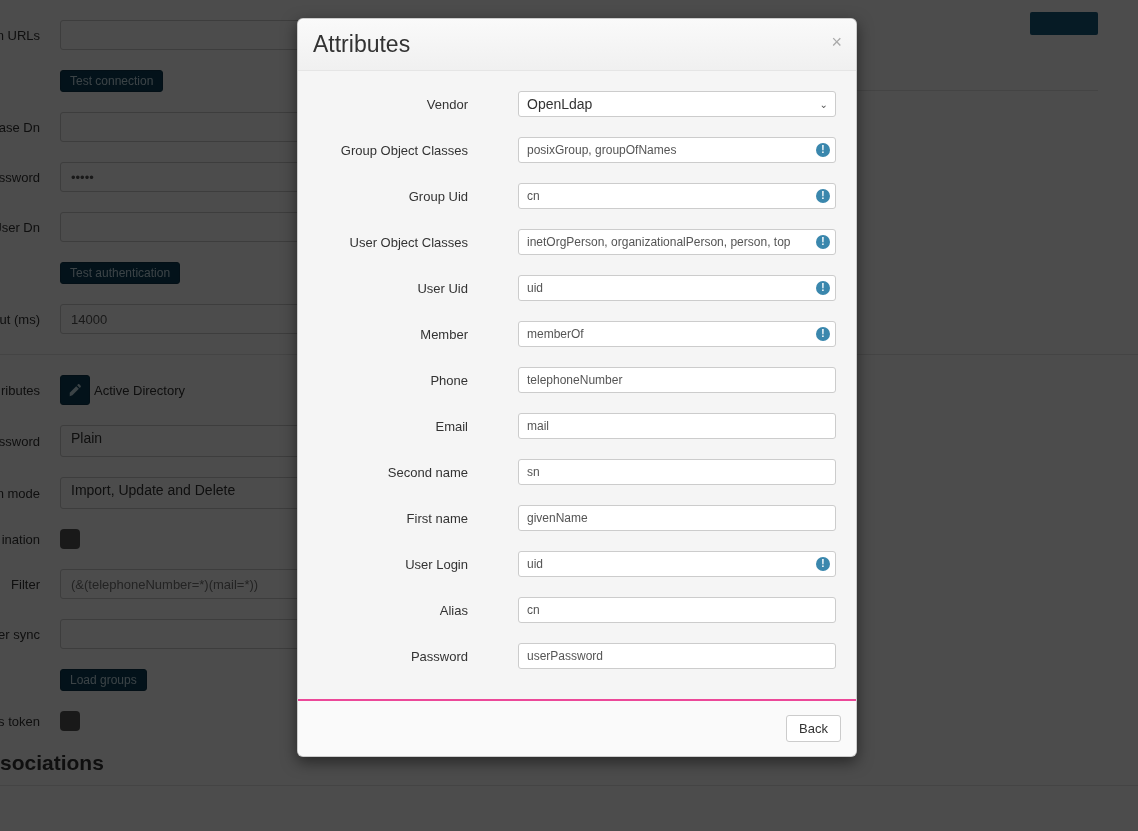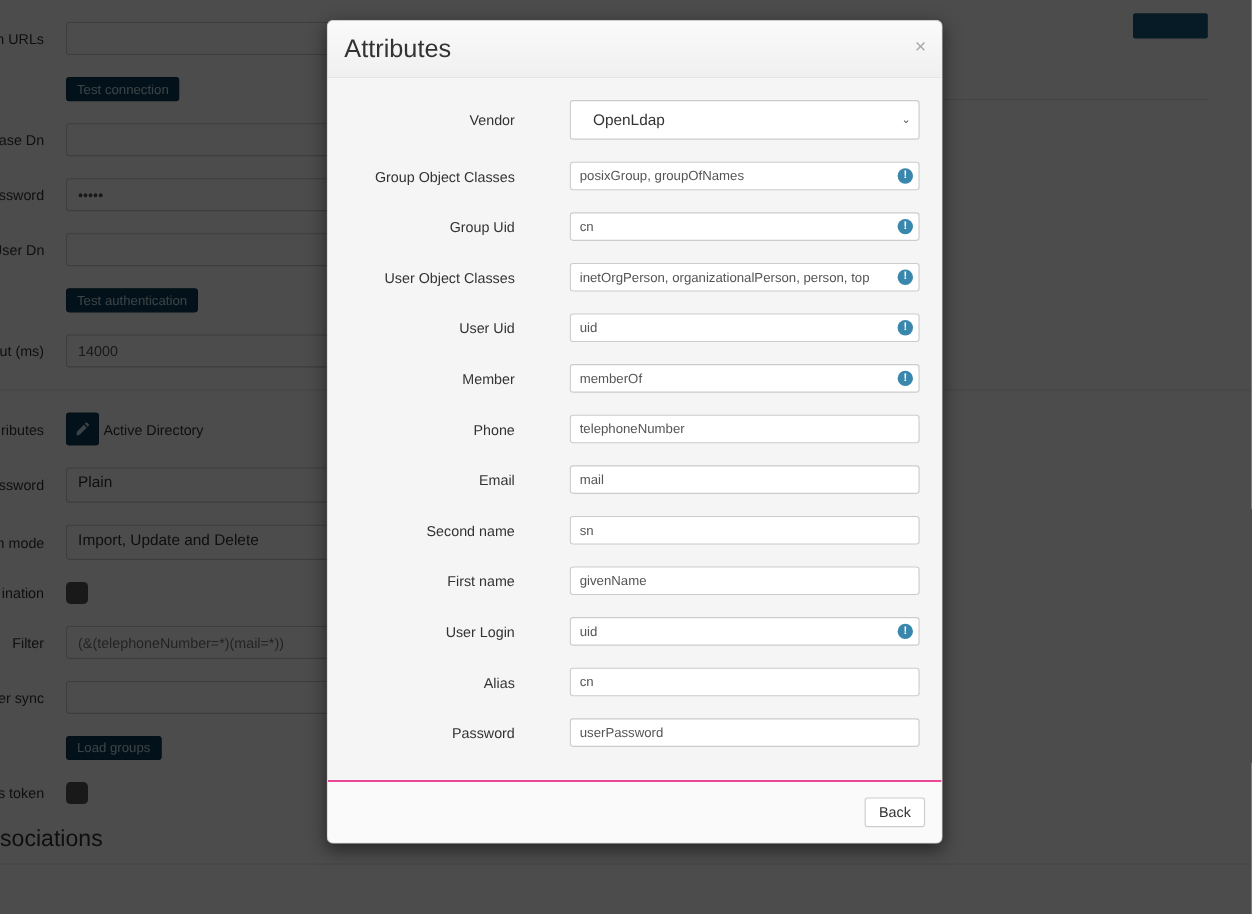--- a/index.html
+++ b/index.html
@@ -9,21 +9,21 @@
     .bg-page { position: absolute; inset: 0; padding: 20px 0; }
     .bg-row { display: flex; align-items: center; margin-bottom: 20px; }
     .bg-label { width: 60px; text-align: right; padding-right: 20px; color: #333; white-space: nowrap; overflow: hidden; direction: rtl; }
     .bg-input { display: inline-block; height: 30px; border: 1px solid #ccc; border-radius: 3px; padding: 4px 10px; font-size: 13px; background: #fff; color: #555; }
     .bg-input.wide { width: 520px; }
     .bg-btn { display: inline-block; padding: 3px 9px; background: #0b3e58; color: #c6dfea; border-radius: 3px; font-size: 12px; border: 1px solid #0a344a; cursor: pointer; }
     .bg-select { display: inline-block; height: 32px; border: 1px solid #ccc; border-radius: 3px; padding: 4px 10px; font-size: 14px; background: #fff; width: 520px; }
     .bg-iconbtn { width: 30px; height: 30px; background: #0b3e58; border: 1px solid #0a344a; border-radius: 3px; display: inline-flex; align-items: center; justify-content: center; color: #c6dfea; }
     .bg-check { width: 20px; height: 20px; border-radius: 4px; background: #555; display: inline-block; }
     .bg-divider { height: 1px; background: #e5e5e5; margin: 10px 0 20px 0; }
-    .bg-section-title { font-size: 21px; font-weight: 400; color: #333; margin: 20px 0 10px 0; padding-left: 0; }
+    .bg-section-title { font-size: 21px; font-weight: 700; color: #333; margin: 20px 0 10px 0; padding-left: 0; }
     .bg-right-col { position: absolute; top: 20px; right: 40px; width: 440px; }
     .bg-right-pill { display:inline-block; padding: 4px 16px; background: #155a7c; border-radius: 2px; color:#fff; position: relative; top:-8px; }
     .bg-right-row { display:flex; align-items:center; margin-bottom: 16px; }
     .bg-right-row .lbl { width: 50px; text-align: right; padding-right: 20px; overflow: hidden; white-space: nowrap; direction: rtl; }
     .bg-right-table-msg { padding: 8px 0 0 0; color: #333; }
     .bg-right-divider { height:1px; background:#e5e5e5; margin: 16px 0; }
 
     
     .dim { position: absolute; inset: 0; background: rgba(0,0,0,0.7); }
 
@@ -52,24 +52,24 @@
       height: 26px;
       border: 1px solid #ccc;
       border-radius: 3px;
       padding: 2px 28px 2px 8px;
       font-size: 12px;
       color: #555;
       background: #fff;
     }
     .form-select {
       width: 100%;
-      height: 36px;
+      height: 26px;
       border: 1px solid #ccc;
       border-radius: 3px;
-      padding: 2px 20px;
+      padding: 2px 8px;
       font-size: 14px;
       color: #333;
       background: #fff;
       appearance: none;
     }
     .select-caret { position: absolute; right: 8px; top: 50%; transform: translateY(-50%); pointer-events: none; color: #555; font-size: 10px; }
     .info-icon {
       position: absolute;
       right: 6px;
       top: 50%;

